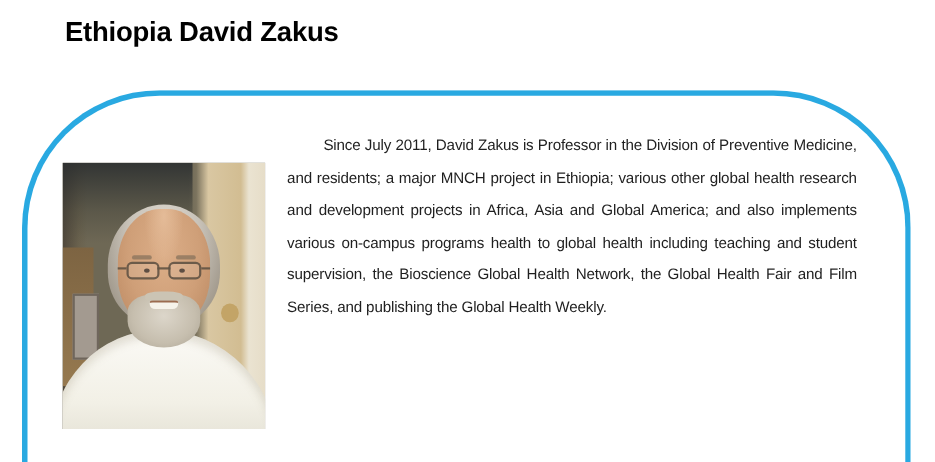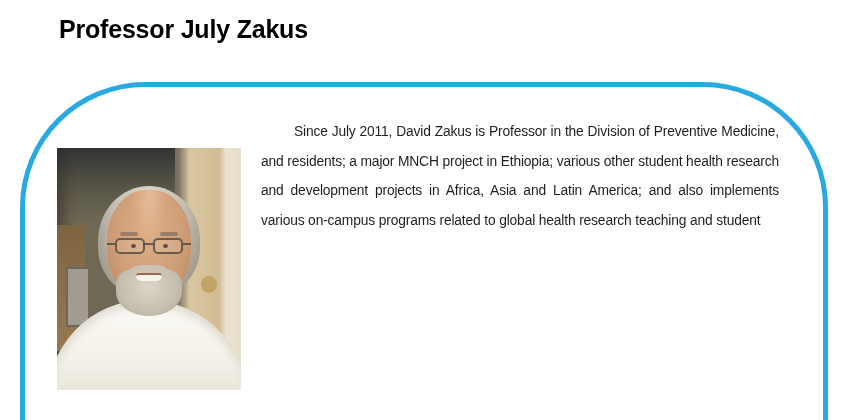--- a/index.html
+++ b/index.html
@@ -115,21 +115,21 @@
   .ph-temple { top:5px; width:8px; height:2px; background:rgba(96,82,66,0.9); }
   .ph-temple.left { left:0; } .ph-temple.right { right:0; }
   .ph-eye { top:96px; width:5px; height:4px; border-radius:50%; background:#4c3a2e; }
   .ph-eye.left { left:74px; } .ph-eye.right { left:106px; }
 </style>
 </head>
 <body>
 
 <div class="page">
 
-  <h1 class="page-title">Professor July Zakus</h1>
+  <h1 class="page-title">Ethiopia David Zakus</h1>
 
   <div class="profile-card"></div>
 
   <div class="photo" title="Portrait of an older man with grey hair, glasses and a grey beard, wearing a white shirt, standing in a doorway">
     <div class="ph-bg"></div>
     <div class="ph-top-dark"></div>
     <div class="ph-left-brown"></div>
     <div class="ph-poster"></div>
     <div class="ph-knot"></div>
     <div class="ph-shirt"></div>
@@ -147,18 +147,20 @@
       <div class="ph-temple left"></div>
       <div class="ph-lens left"></div>
       <div class="ph-bridge"></div>
       <div class="ph-lens right"></div>
       <div class="ph-temple right"></div>
     </div>
   </div>
 
   <div class="bio-text">
       <div class="bio-line">Since July 2011, David Zakus is Professor in the Division of Preventive Medicine,</div>
-      <div class="bio-line">and residents; a major MNCH project in Ethiopia; various other student health research</div>
-      <div class="bio-line">and development projects in Africa, Asia and Latin America; and also implements</div>
-      <div class="bio-line">various on-campus programs related to global health research teaching and student</div>
+      <div class="bio-line">and residents; a major MNCH project in Ethiopia; various other global health research</div>
+      <div class="bio-line">and development projects in Africa, Asia and Global America; and also implements</div>
+      <div class="bio-line">various on-campus programs health to global health including teaching and student</div>
+      <div class="bio-line">supervision, the Bioscience Global Health Network, the Global Health Fair and Film</div>
+      <div class="bio-line">Series, and publishing the Global Health Weekly.</div>
     </div>
 
 </div>
 
 </body></html>

